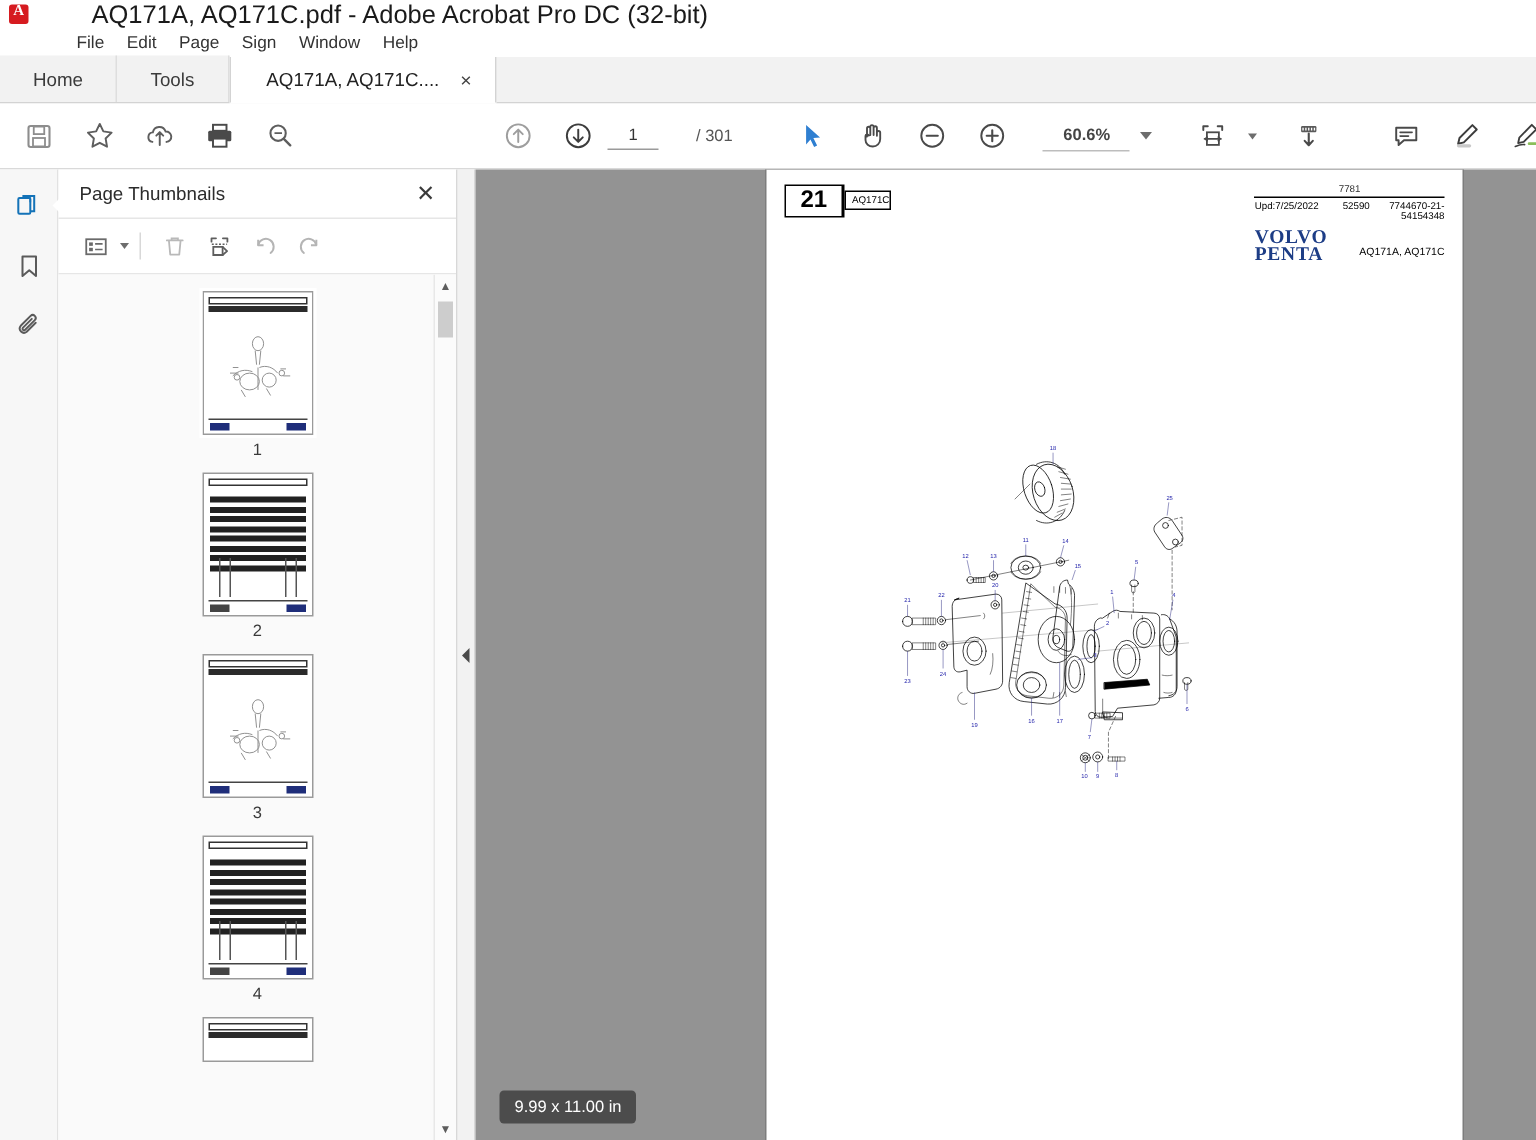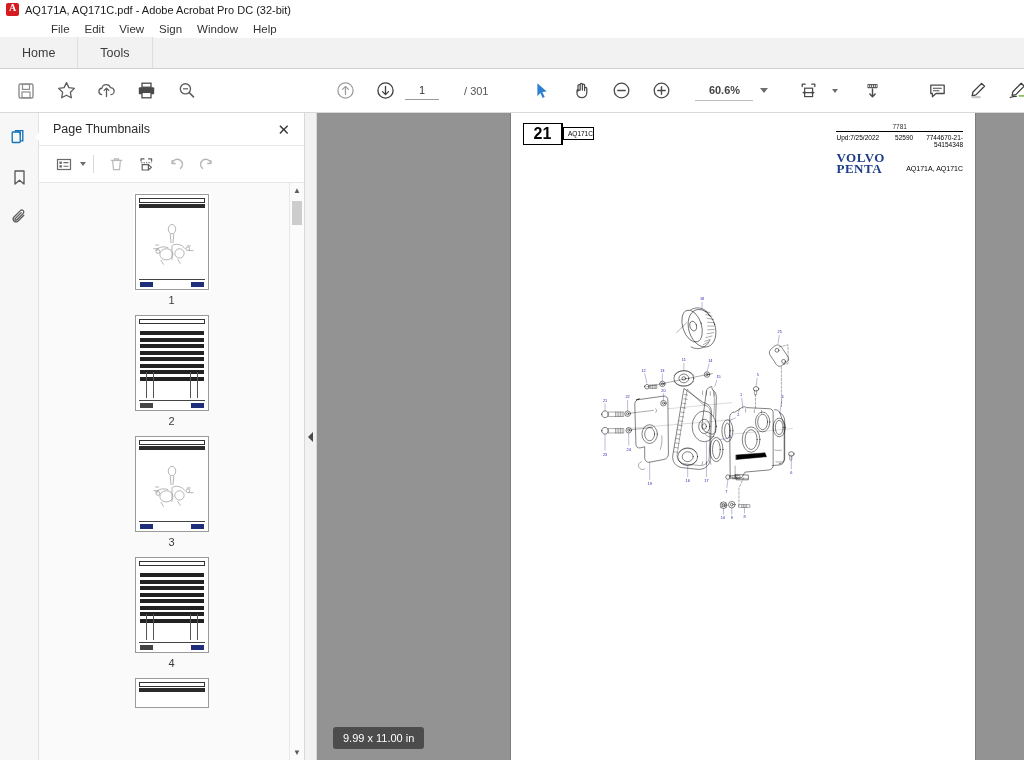--- a/index.html
+++ b/index.html
@@ -42,23 +42,24 @@
     content: "A";
     position: absolute;
     left: 0; right: 0; top: -1px;
     text-align: center;
     color: #fff;
     font-size: 10px;
     font-weight: bold;
     font-family: "Liberation Serif", serif;
   }
   .titlebar-text {
-    font-size: 11px;
+    font-size: 17px;
     color: #1a1a1a;
     white-space: nowrap;
+    margin-left: 36px;
   }
 
   
   .menubar {
     height: 18px;
     flex: 0 0 18px;
     background: #ffffff;
     display: flex;
     align-items: center;
     padding-left: 7px;
@@ -490,32 +491,36 @@
 <div id="app">
 
   <div class="titlebar">
     <div class="title-appicon"></div>
     <div class="titlebar-text">AQ171A, AQ171C.pdf - Adobe Acrobat Pro DC (32-bit)</div>
   </div>
 
   <div class="menubar">
     <div class="menu-item">File</div>
     <div class="menu-item">Edit</div>
-    <div class="menu-item">View</div>
+    <div class="menu-item">Page</div>
     <div class="menu-item">Sign</div>
     <div class="menu-item">Window</div>
     <div class="menu-item">Help</div>
   </div>
 
   <div class="tabstrip">
     <div class="tab">
       <span>Home</span>
     </div>
     <div class="tab">
       <span>Tools</span>
+    </div>
+    <div class="tab active">
+      <span>AQ171A, AQ171C....</span>
+      <span class="tab-close">×</span>
     </div>
   </div>
 
   <div class="toolbar">
     <div class="tb-group" style="margin-left:6px;">
       <div class="tb-btn">
         <svg width="20" height="20" viewBox="0 0 20 20">
             <rect x="3" y="3" width="14" height="14" rx="1.5" fill="none" stroke="#8d8d8d" stroke-width="1.4"></rect>
             <rect x="6.5" y="3.4" width="7" height="5" fill="none" stroke="#8d8d8d" stroke-width="1.2"></rect>
             <rect x="6" y="11" width="8" height="5.6" fill="none" stroke="#8d8d8d" stroke-width="1.2"></rect>

